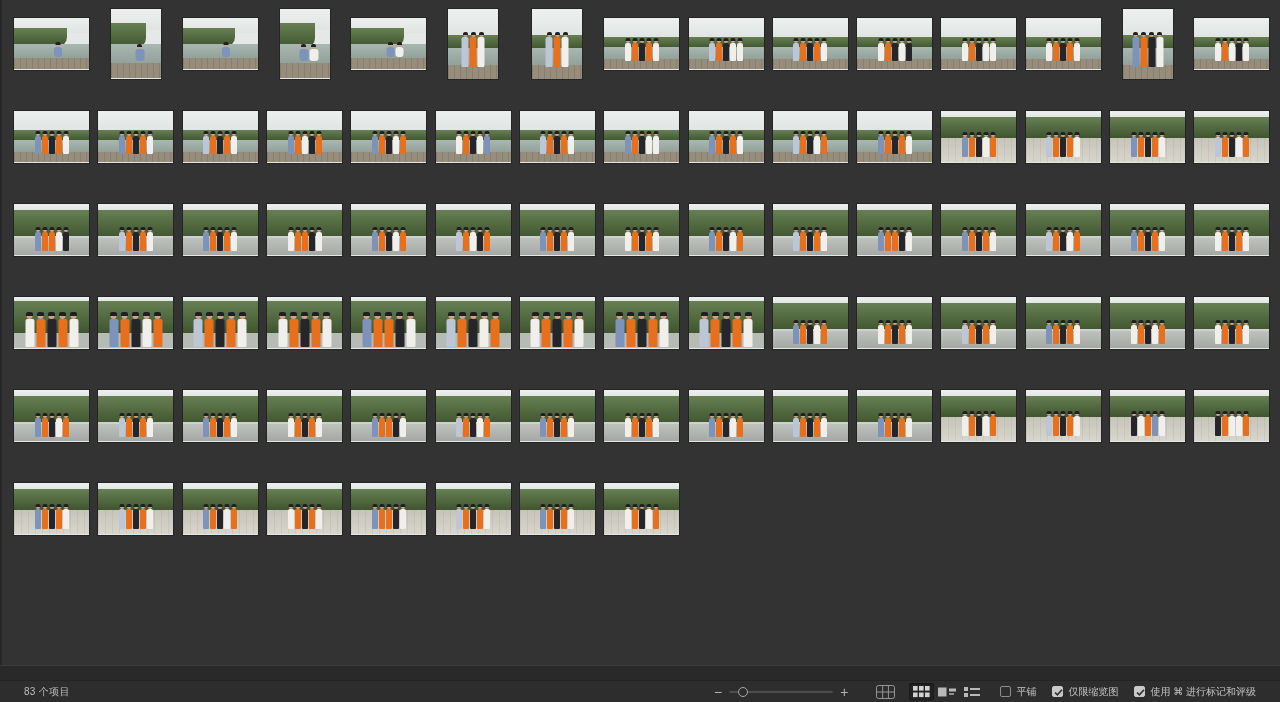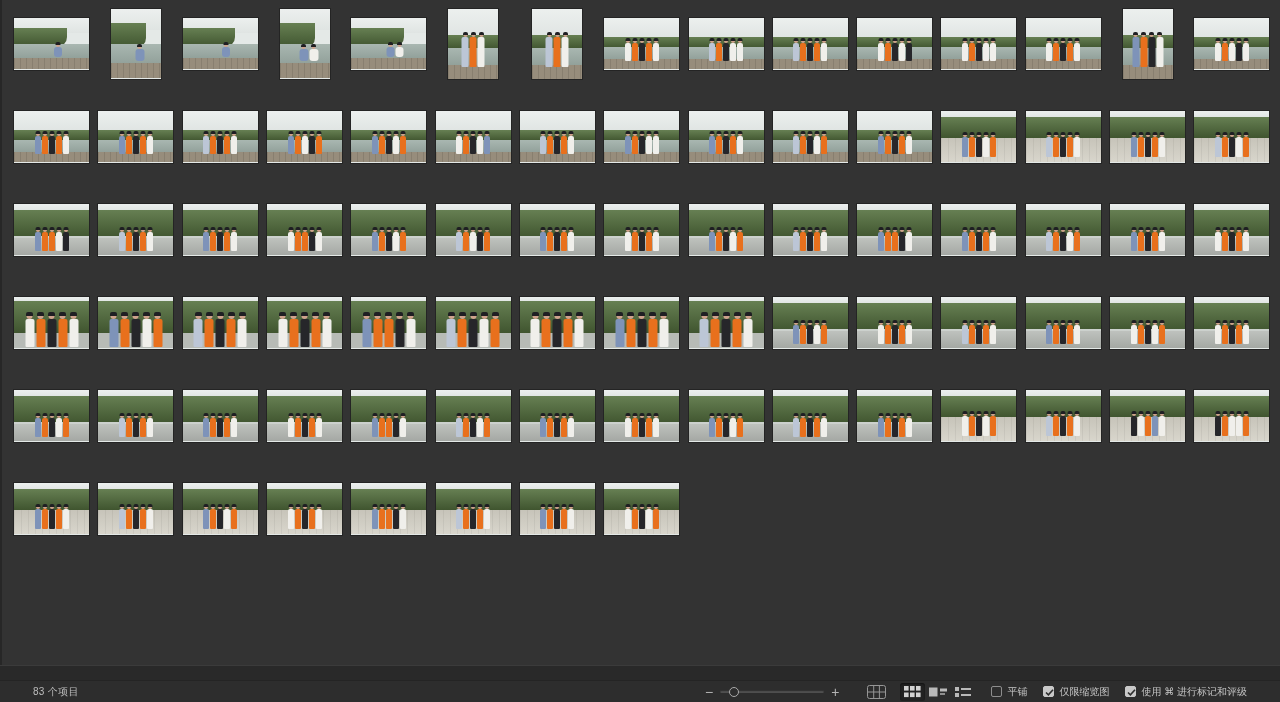--- a/index.html
+++ b/index.html
@@ -80,21 +80,21 @@
   .s-sit .person { width:8px; height:10px; border-radius:3px; }
   .port .person { width:7px; height:30px; }
   .port.s-sit .person { width:9px; height:12px; }
 
   
   .scroll-strip { position:absolute; left:0; right:0; top:665px; height:16px;
                   background:#292929; border-top:1px solid #3b3b3b; border-bottom:1px solid #242424; }
 
   
   .statusbar { position:absolute; left:0; right:0; top:681px; bottom:0; background:#2d2d2d;
-               display:flex; align-items:center; padding:0 33px; color:#c6c6c6; font-size:10px; }
+               display:flex; align-items:center; padding:0 24px; color:#c6c6c6; font-size:10px; }
   .count { color:#bdbdbd; letter-spacing:.3px; }
   .controls { margin-left:auto; display:flex; align-items:center; }
 
   .zbtn { color:#b4b4b4; font-size:14px; line-height:1; cursor:default; }
   .slider { margin:0 7px; width:104px; height:12px; display:flex; align-items:center; position:relative; }
   .slider-track { width:100%; height:3px; border-radius:2px; background:#4f4f4f;
                   box-shadow:inset 0 1px 1px rgba(0,0,0,.4); position:relative; }
   .slider-knob { position:absolute; top:50%; transform:translateY(-50%); width:10px; height:10px;
                  border-radius:50%; background:#2d2d2d; border:1.5px solid #a9a9a9; }
 

